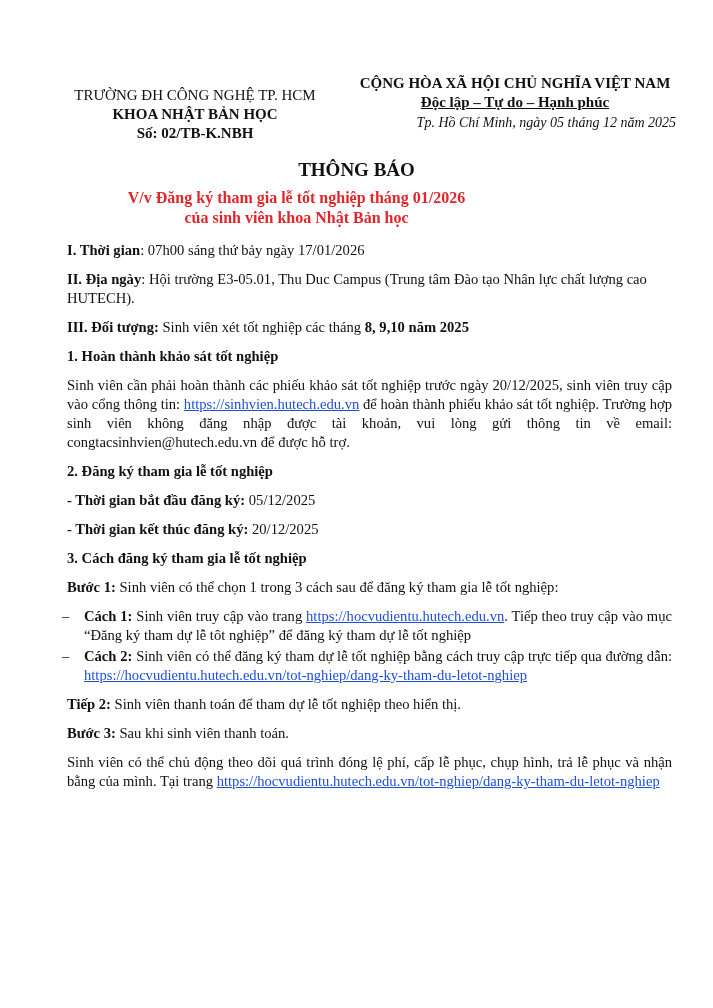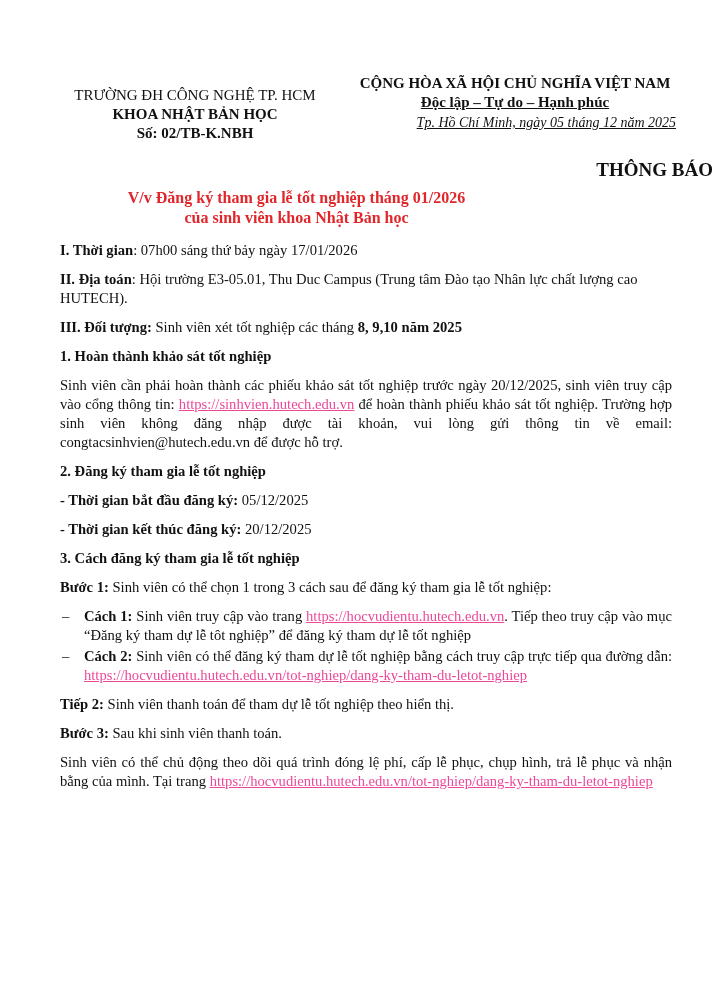--- a/index.html
+++ b/index.html
@@ -12,36 +12,36 @@
   .hdr-left {
     position: absolute; left: 56px; top: 86px; width: 278px;
     text-align: center; font-size: 15px; line-height: 19px;
   }
   .hdr-right {
     position: absolute; left: 340px; top: 74px; width: 350px;
     text-align: center; font-size: 15px; line-height: 19px;
   }
   .bold { font-weight: bold; }
   .u { text-decoration: underline; }
-  .date { font-style: italic; font-size: 14px; text-align: right; padding-right: 14px; margin-top: 1px; text-decoration: underline; }
+  .date { font-style: italic; font-size: 14px; text-align: right; padding-right: 14px; margin-top: 1px; }
   .title {
-    position: absolute; left: 0; top: 158px; width: 713px; text-align: right;
+    position: absolute; left: 0; top: 158px; width: 713px; text-align: center;
     font-weight: bold; font-size: 19px; line-height: 24px;
   }
   .subtitle {
     position: absolute; left: 0; top: 188px; width: 593px; text-align: center;
     font-weight: bold; font-size: 16px; line-height: 20px; color: #e0262a;
   }
   .body {
     position: absolute; left: 56px; top: 241px; width: 616px;
     font-size: 14.6px; line-height: 19px;
   }
-  .p { margin: 0 0 10px 4px; }
+  .p { margin: 0 0 10px 11px; }
   .p.j { text-align: justify; }
-  .link { color: #ec4899; text-decoration: underline; }
+  .link { color: #1d4ed8; text-decoration: underline; }
   .list { margin: 0 0 10px 0; padding: 0; list-style: none; }
   .list li { position: relative; padding-left: 22px; margin-left: 6px; text-align: justify; margin-bottom: 2px; }
   .list li .dash { position: absolute; left: 0; top: 0; }
 </style>
 </head>
 <body>
 
 <div class="page">
 
   <div class="hdr-left">
@@ -60,21 +60,21 @@
 
   <div class="subtitle">
     <div>V/v Đăng ký tham gia lễ tốt nghiệp tháng 01/2026</div>
     <div>của sinh viên khoa Nhật Bản học</div>
   </div>
 
   <div class="body">
 
     <p class="p"><b>I. Thời gian</b><span>: 07h00 sáng thứ bảy ngày 17/01/2026</span></p>
 
-    <p class="p"><b>II. Địa toán</b><span>: Hội trường E3-05.01, Thu Duc Campus (Trung tâm Đào tạo Nhân lực chất lượng cao HUTECH).</span></p>
+    <p class="p"><b>II. Địa ngày</b><span>: Hội trường E3-05.01, Thu Duc Campus (Trung tâm Đào tạo Nhân lực chất lượng cao HUTECH).</span></p>
 
     <p class="p"><b>III. Đối tượng:</b><span> Sinh viên xét tốt nghiệp các tháng </span><b>8, 9,10 năm 2025</b></p>
 
 
     <p class="p"><b>1. Hoàn thành khảo sát tốt nghiệp</b></p>
 
     <p class="p j"><span>Sinh viên cần phải hoàn thành các phiếu khảo sát tốt nghiệp trước ngày 20/12/2025, sinh viên truy cập vào cổng thông tin: </span><a class="link" href="#">https://sinhvien.hutech.edu.vn</a><span> để hoàn thành phiếu khảo sát tốt nghiệp. Trường hợp sinh viên không đăng nhập được tài khoản, vui lòng gửi thông tin về email: congtacsinhvien@hutech.edu.vn để được hỗ trợ.</span></p>
 
     <p class="p"><b>2. Đăng ký tham gia lễ tốt nghiệp</b></p>
 

